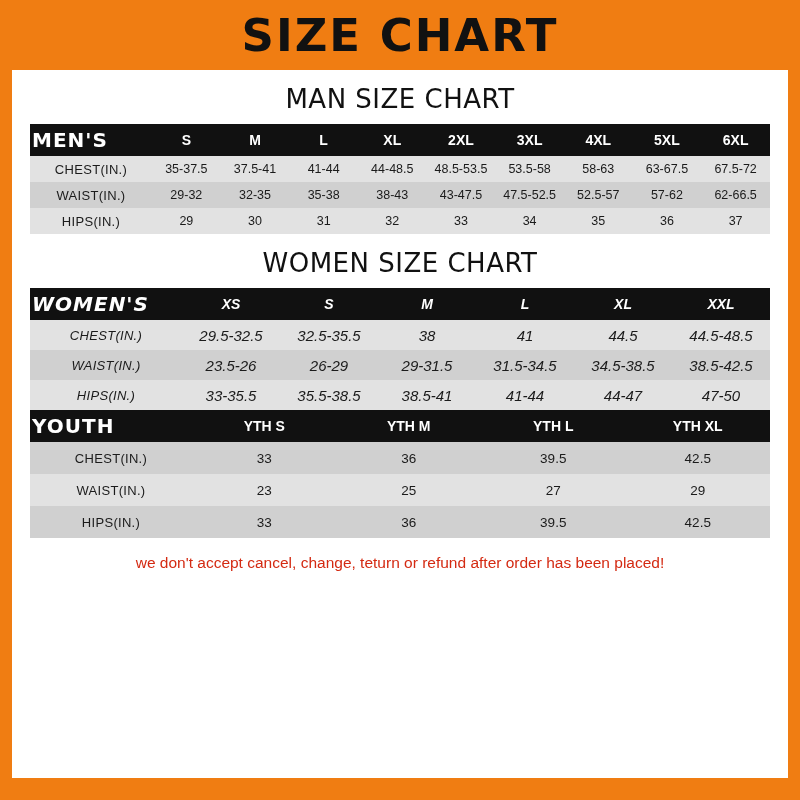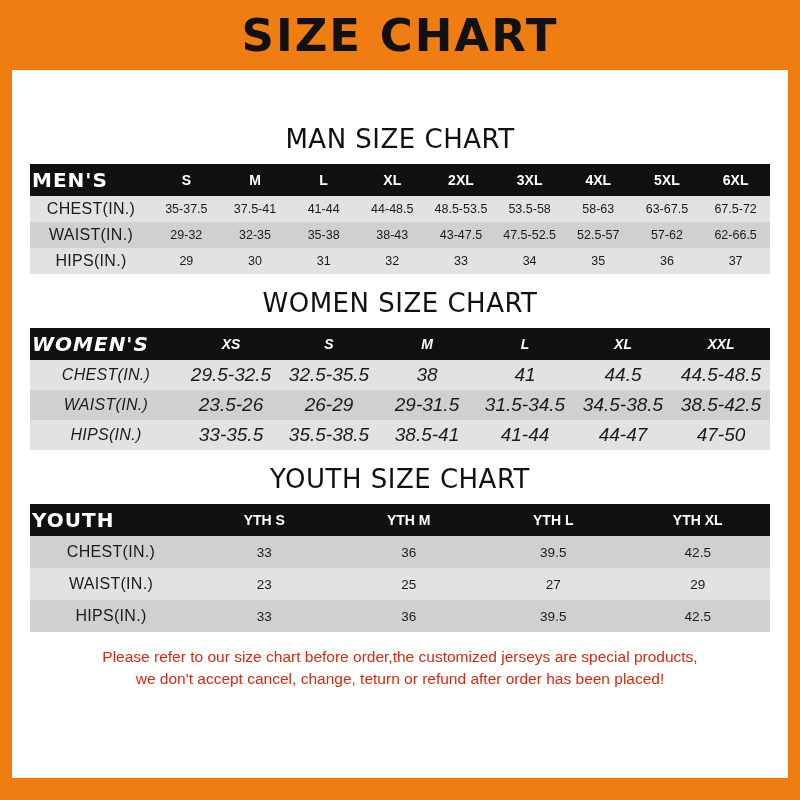--- a/index.html
+++ b/index.html
@@ -16,21 +16,20 @@
   .page {
     position: relative;
     width: 800px;
     height: 800px;
     box-sizing: border-box;
     background: #ffffff;
     border-left: 12px solid #f07d12;
     border-right: 12px solid #f07d12;
     display: flex;
     flex-direction: column;
-    gap: 40px;
   }
   .banner {
     background: #f07d12;
     height: 70px;
     display: flex;
     align-items: center;
     justify-content: center;
     flex: 0 0 auto;
   }
   .banner-title {
@@ -86,32 +85,32 @@
     letter-spacing: 1px;
   }
   table.size-table tbody tr.row-odd td {
     background: #e2e2e2;
   }
   table.size-table tbody tr.row-even td {
     background: #d0d0d0;
   }
   table.size-table tbody td.row-label {
     text-align: center;
-    font-size: 16px;
+    font-size: 13px;
     color: #1b1b1b;
     letter-spacing: 0.3px;
   }
   .men thead th.label-head { width: 120px; }
   .women thead th.label-head { width: 150px; }
   .youth thead th.label-head { width: 160px; }
   .youth tbody td, .youth thead th { height: 32px; }
   .youth tbody td { font-size: 13.5px; }
   .youth thead th { font-size: 15px; }
   .women tbody td, .women thead th { height: 30px; font-style: italic; }
-  .women tbody td { font-size: 19px; }
+  .women tbody td { font-size: 15px; }
   .women thead th { font-size: 15px; }
   .notice {
     padding: 14px 8px 8px 8px;
     text-align: center;
     color: #d42a12;
     font-size: 15.5px;
     line-height: 1.45;
     font-family: "Liberation Sans", sans-serif;
   }
   .notice div { white-space: nowrap; }
@@ -225,21 +224,20 @@
           <td>33-35.5</td>
           <td>35.5-38.5</td>
           <td>38.5-41</td>
           <td>41-44</td>
           <td>44-47</td>
           <td>47-50</td>
         </tr>
       </tbody>
     </table>
 
-    <div class="section-title">YOUTH SIZE CHART</div>
     <table class="size-table youth">
       <thead>
         <tr>
           <th class="label-head">YOUTH</th>
           <th>YTH S</th>
           <th>YTH M</th>
           <th>YTH L</th>
           <th>YTH XL</th>
         </tr>
       </thead>
@@ -262,20 +260,19 @@
           <td class="row-label">HIPS(IN.)</td>
           <td>33</td>
           <td>36</td>
           <td>39.5</td>
           <td>42.5</td>
         </tr>
       </tbody>
     </table>
 
     <div class="notice">
-      <div>Please refer to our size chart before order,the customized jerseys are special products,</div>
       <div>we don't accept cancel, change, teturn or refund after order has been placed!</div>
     </div>
 
   </div>
 
   <div class="footer-bar"></div>
 </div>
 
 </body></html>

